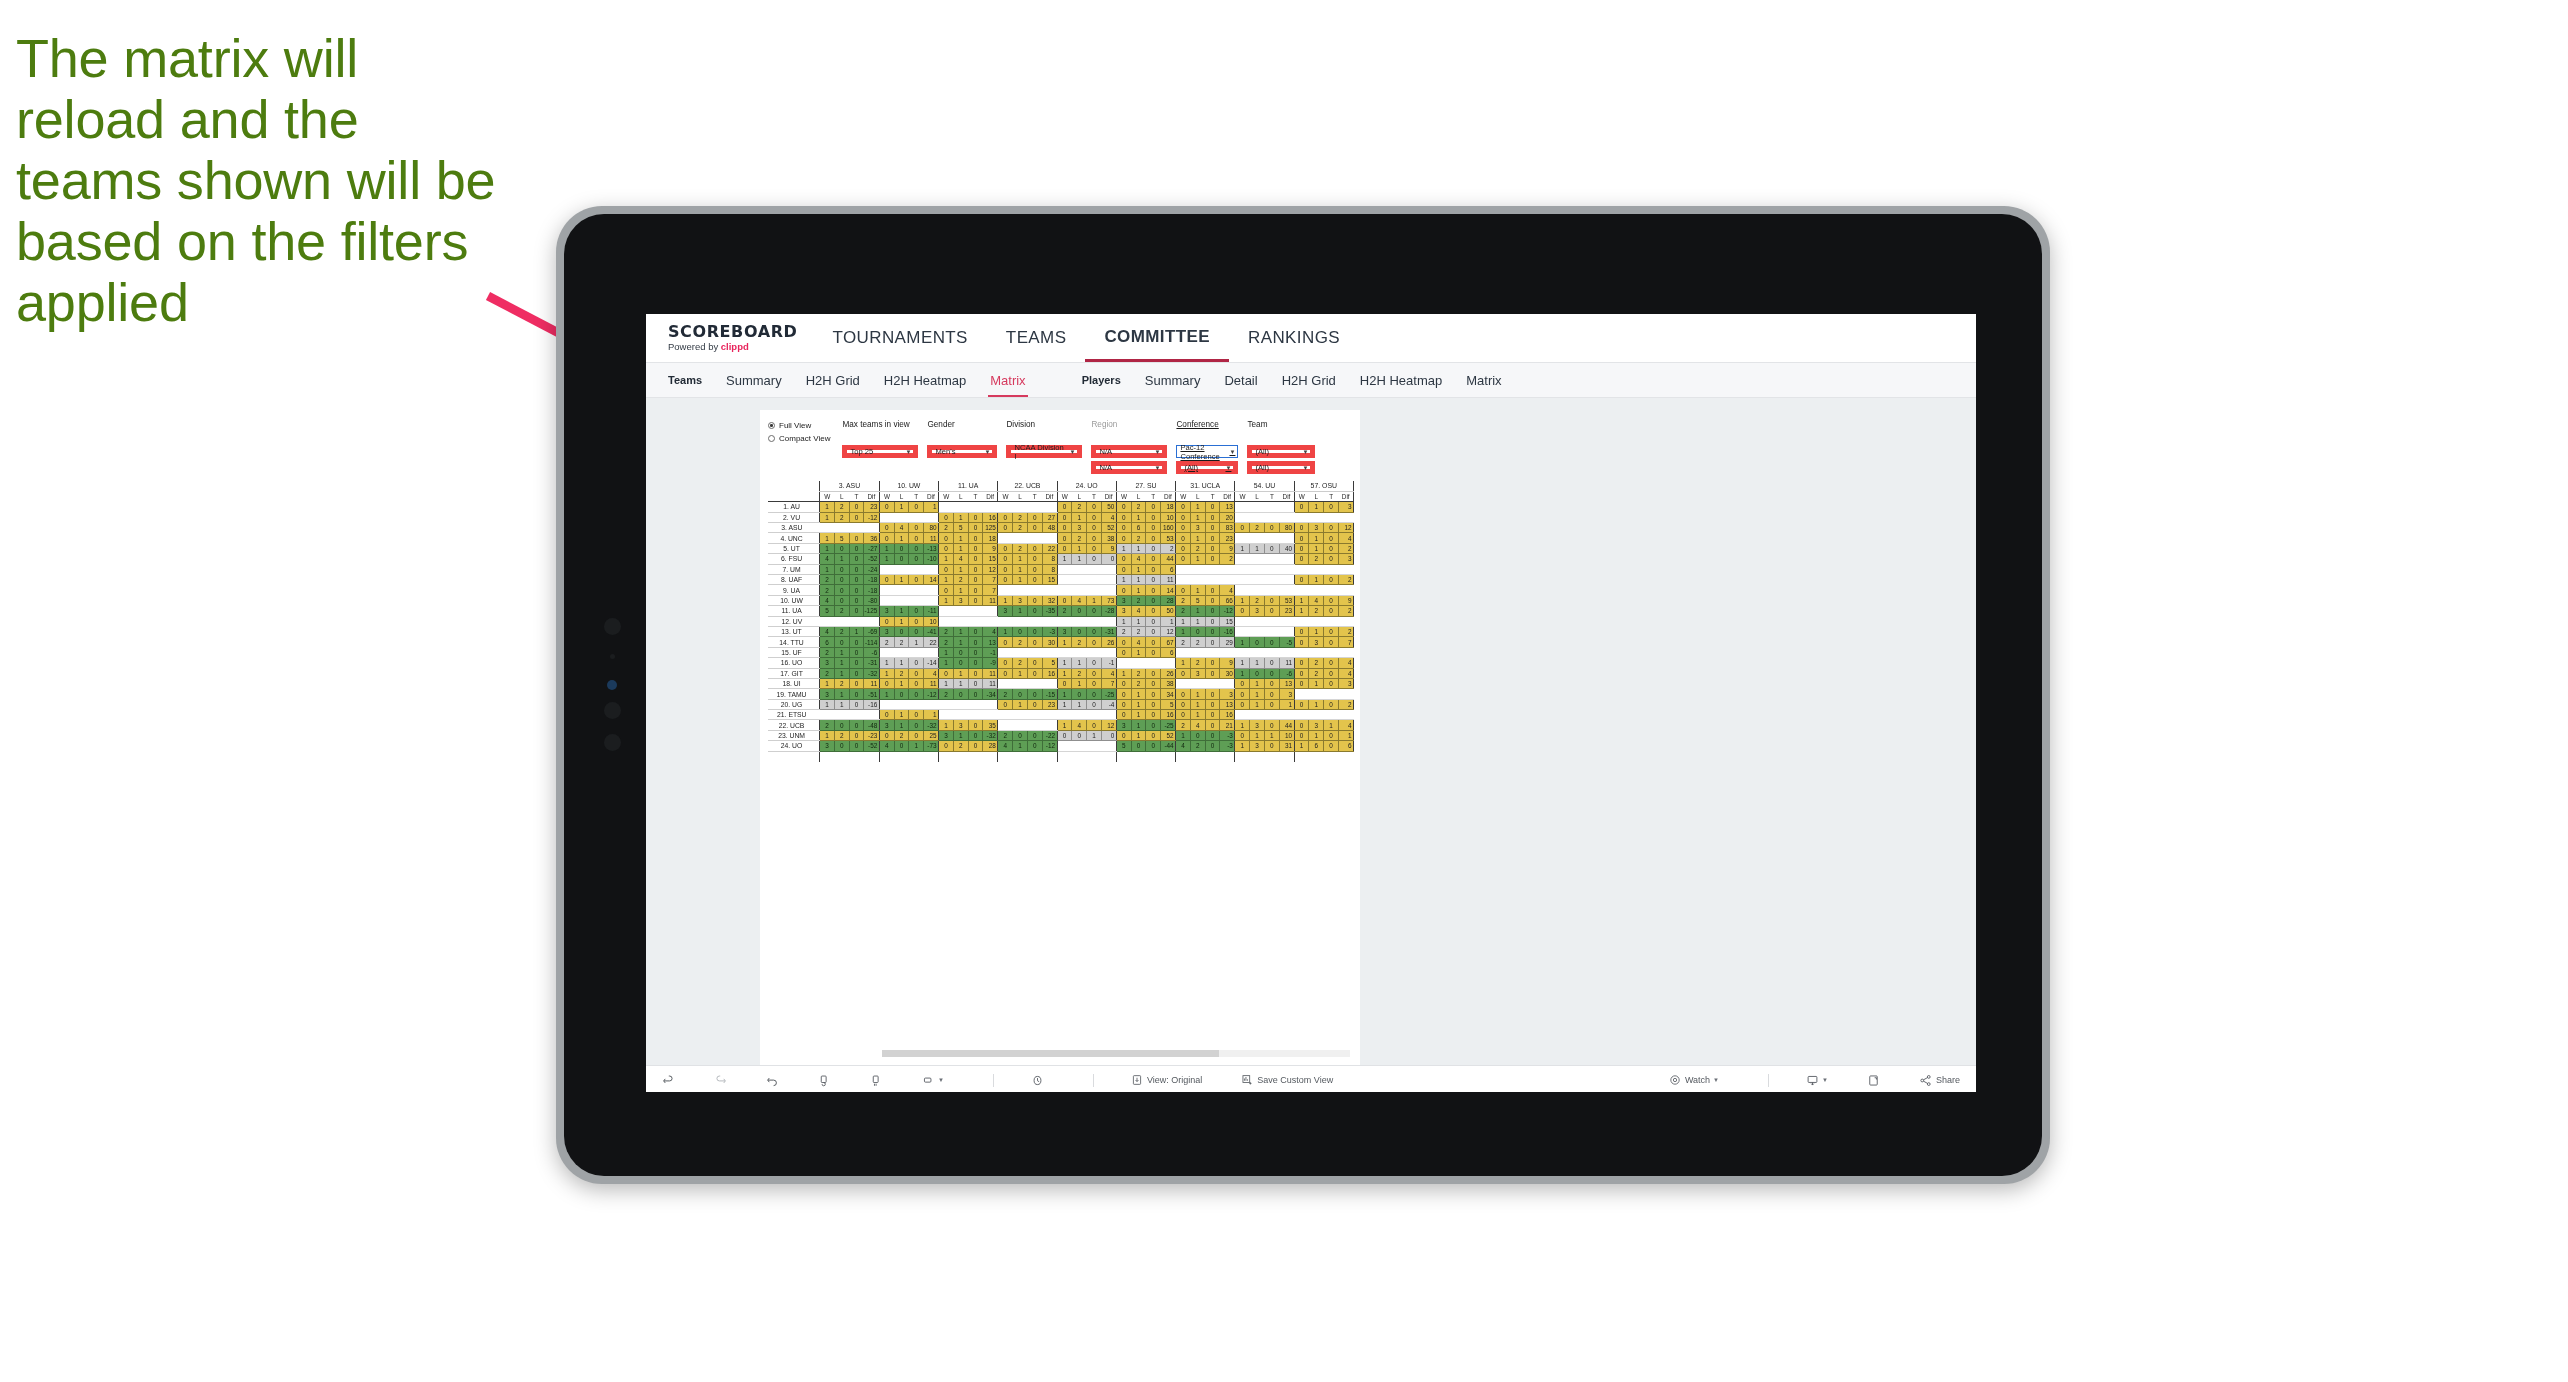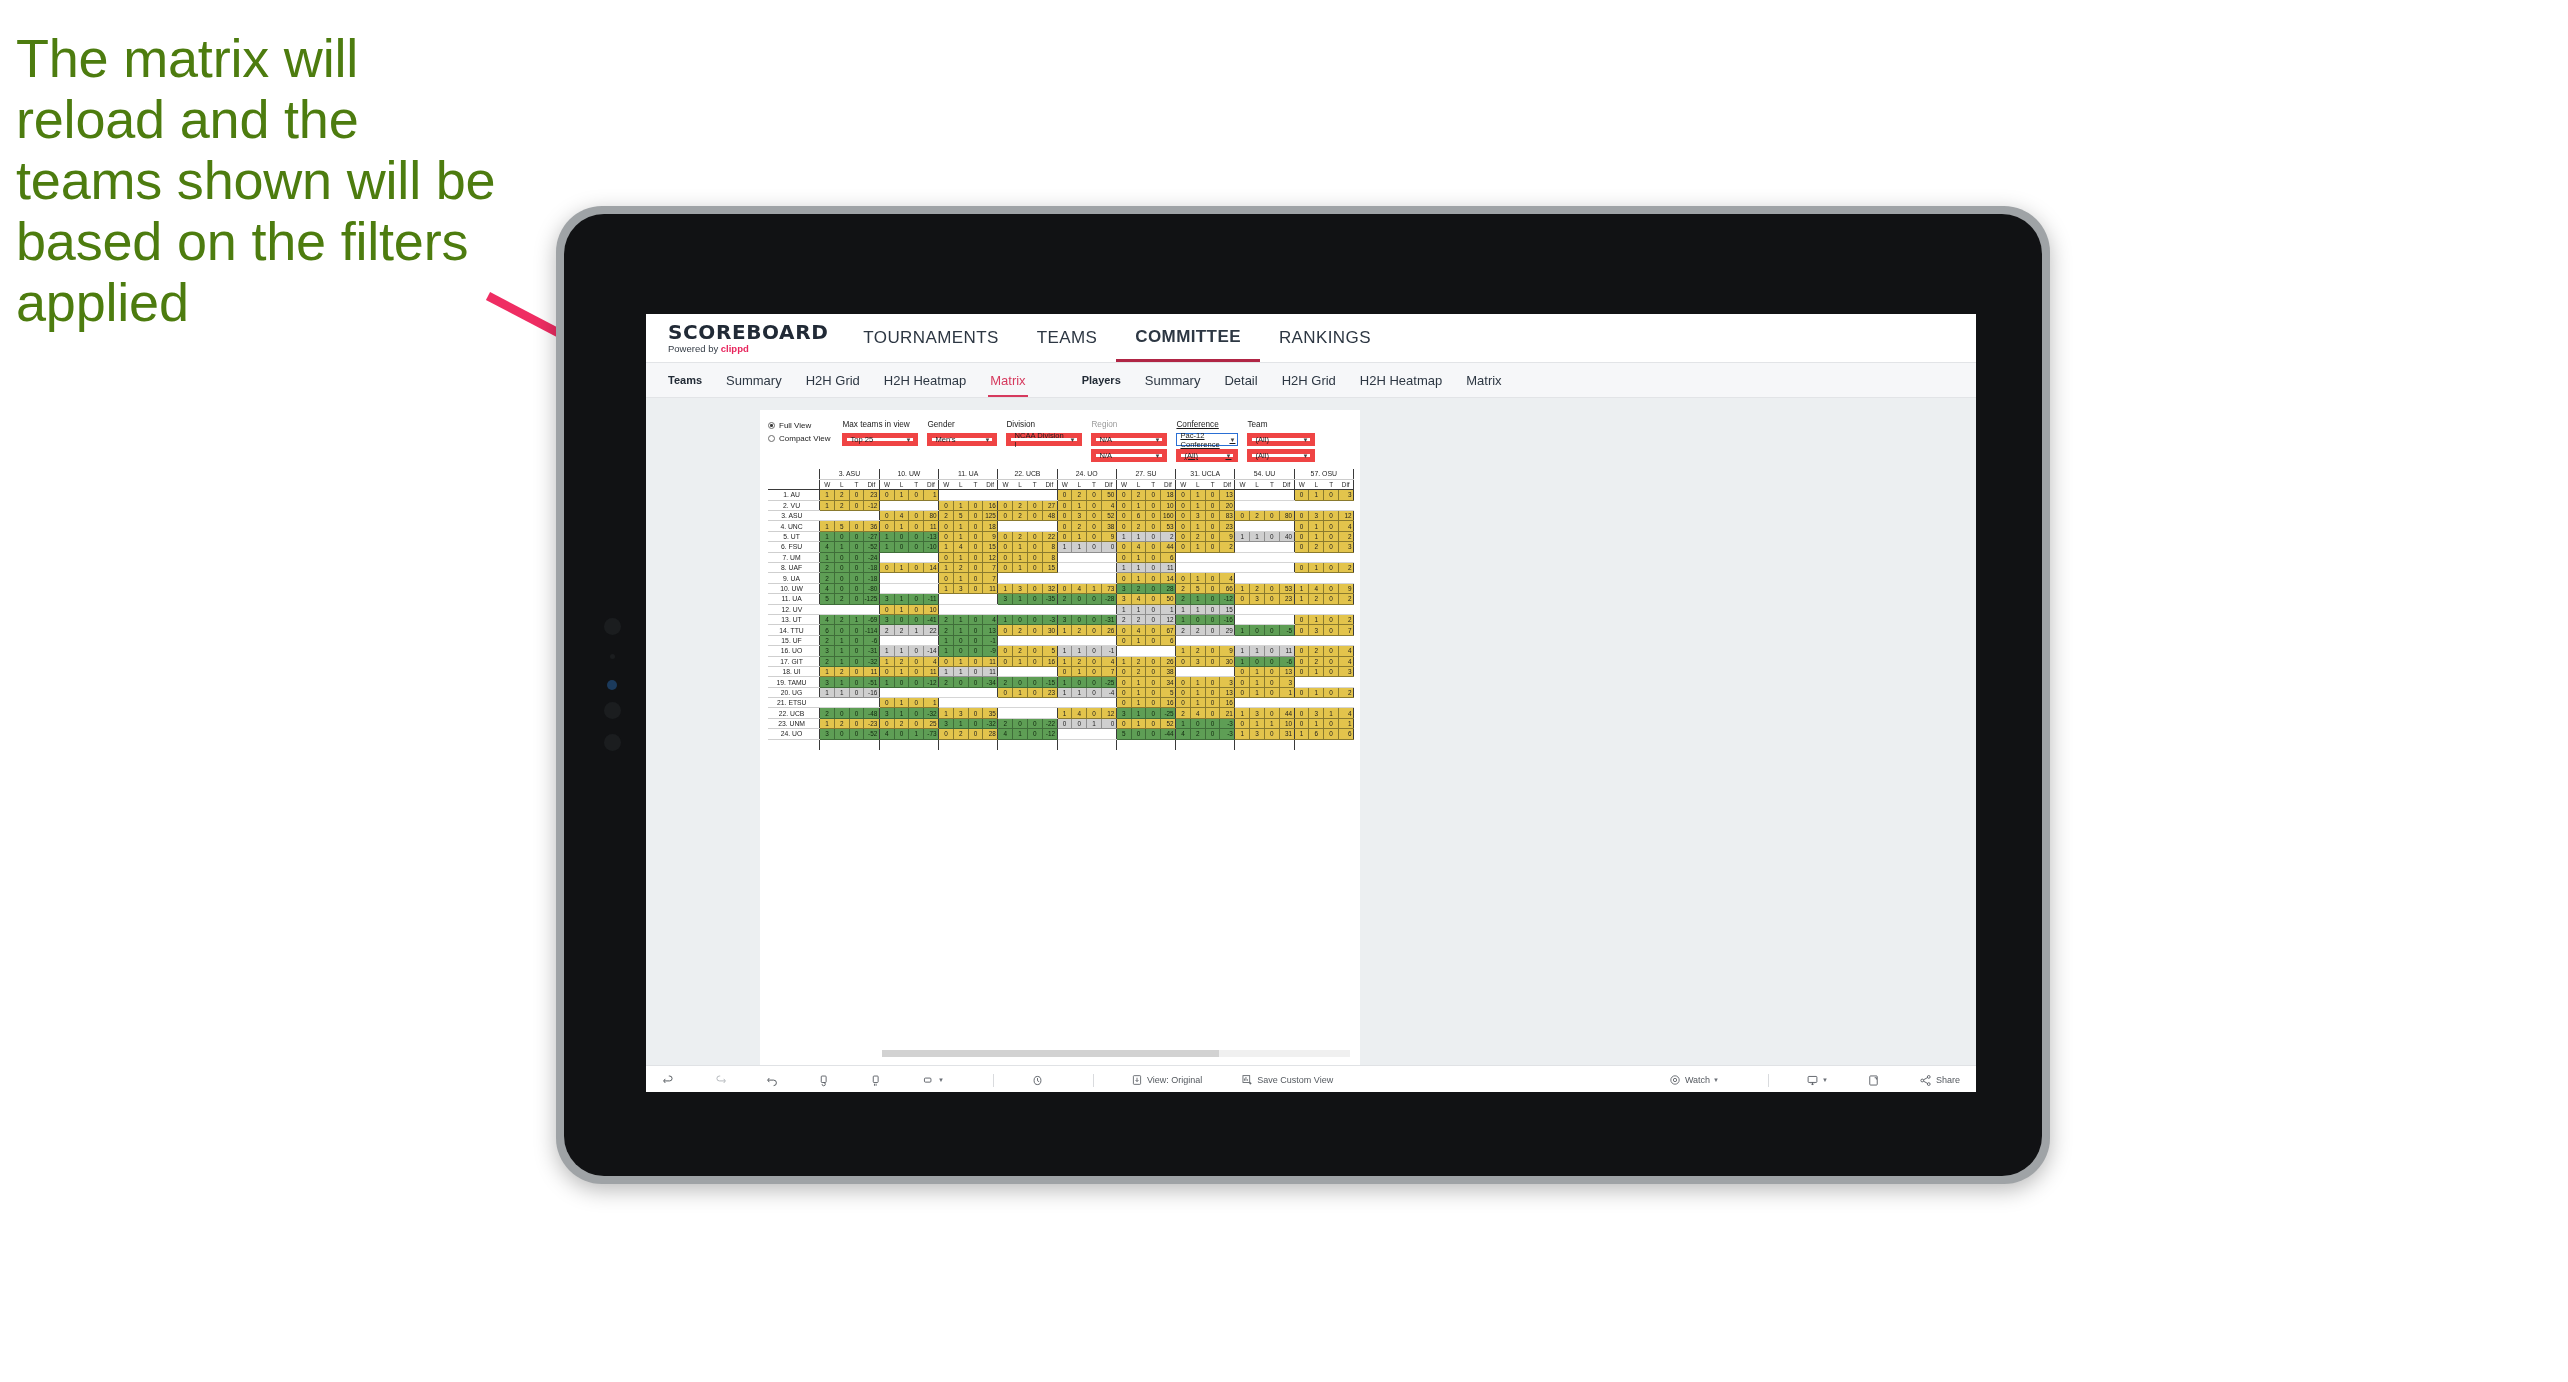--- a/index.html
+++ b/index.html
@@ -31,21 +31,21 @@
   }
   .cam{position:absolute;background:#1b1d1f;border-radius:50%;}
 
   
   #appbar{
     height:48px;background:#ffffff;display:flex;align-items:center;
     border-bottom:1px solid #e2e4e7;
   }
   #brand{padding:0 16px 0 22px;line-height:1;}
   #brand .bt{
-    font-family:"DejaVu Sans", sans-serif;font-weight:bold;font-size:20px;
+    font-family:"DejaVu Sans", sans-serif;font-weight:bold;font-size:16px;
     letter-spacing:0.6px;color:#212a36;
   }
   #brand .bs{font-size:9.5px;color:#333b45;margin-top:2px;}
   #brand .bs .pink{color:#e8245c;font-weight:bold;}
   .topnav{display:flex;align-items:stretch;height:100%;}
   .topnav a{
     display:flex;align-items:center;padding:0 19px;font-size:17px;
     color:#2d3743;letter-spacing:.4px;text-decoration:none;height:100%;
     box-sizing:border-box;
   }
@@ -69,21 +69,21 @@
 
   
   #canvas{
     position:relative;height:calc(100% - 48px - 34px);background:#eceff1;
   }
   #sheet-w{position:absolute;left:114px;top:12px;width:600px;bottom:0;background:#fff;}
 
   
   #filters{display:flex;padding:10px 6px 4px 8px;font-size:8.2px;color:#1b1b1b;}
   .fgroup{margin-right:9px;}
-  .flabel{font-size:8.2px;color:#1b1b1b;margin-bottom:4px;white-space:nowrap;}
+  .flabel{font-size:8.2px;color:#1b1b1b;margin-bottom:16px;white-space:nowrap;}
   .flabel.dim{color:#9b9b9b;}
   .fsel{
     height:13px;border:5px solid #ef4444;background:#fff;display:flex;
     align-items:center;justify-content:space-between;font-size:7.6px;
     color:#1b1b1b;padding:0 2px 0 3px;box-sizing:border-box;margin-bottom:3px;
   }
   .fsel.hl{border:1.4px solid #2a6fd4;}
   .fsel .cv{font-size:6px;color:#444;margin-left:4px;}
   .radiowrap{display:flex;flex-direction:column;justify-content:flex-start;margin-right:12px;padding-top:1px;}
   .radio{display:flex;align-items:center;font-size:8px;margin-bottom:4px;color:#1b1b1b;}

